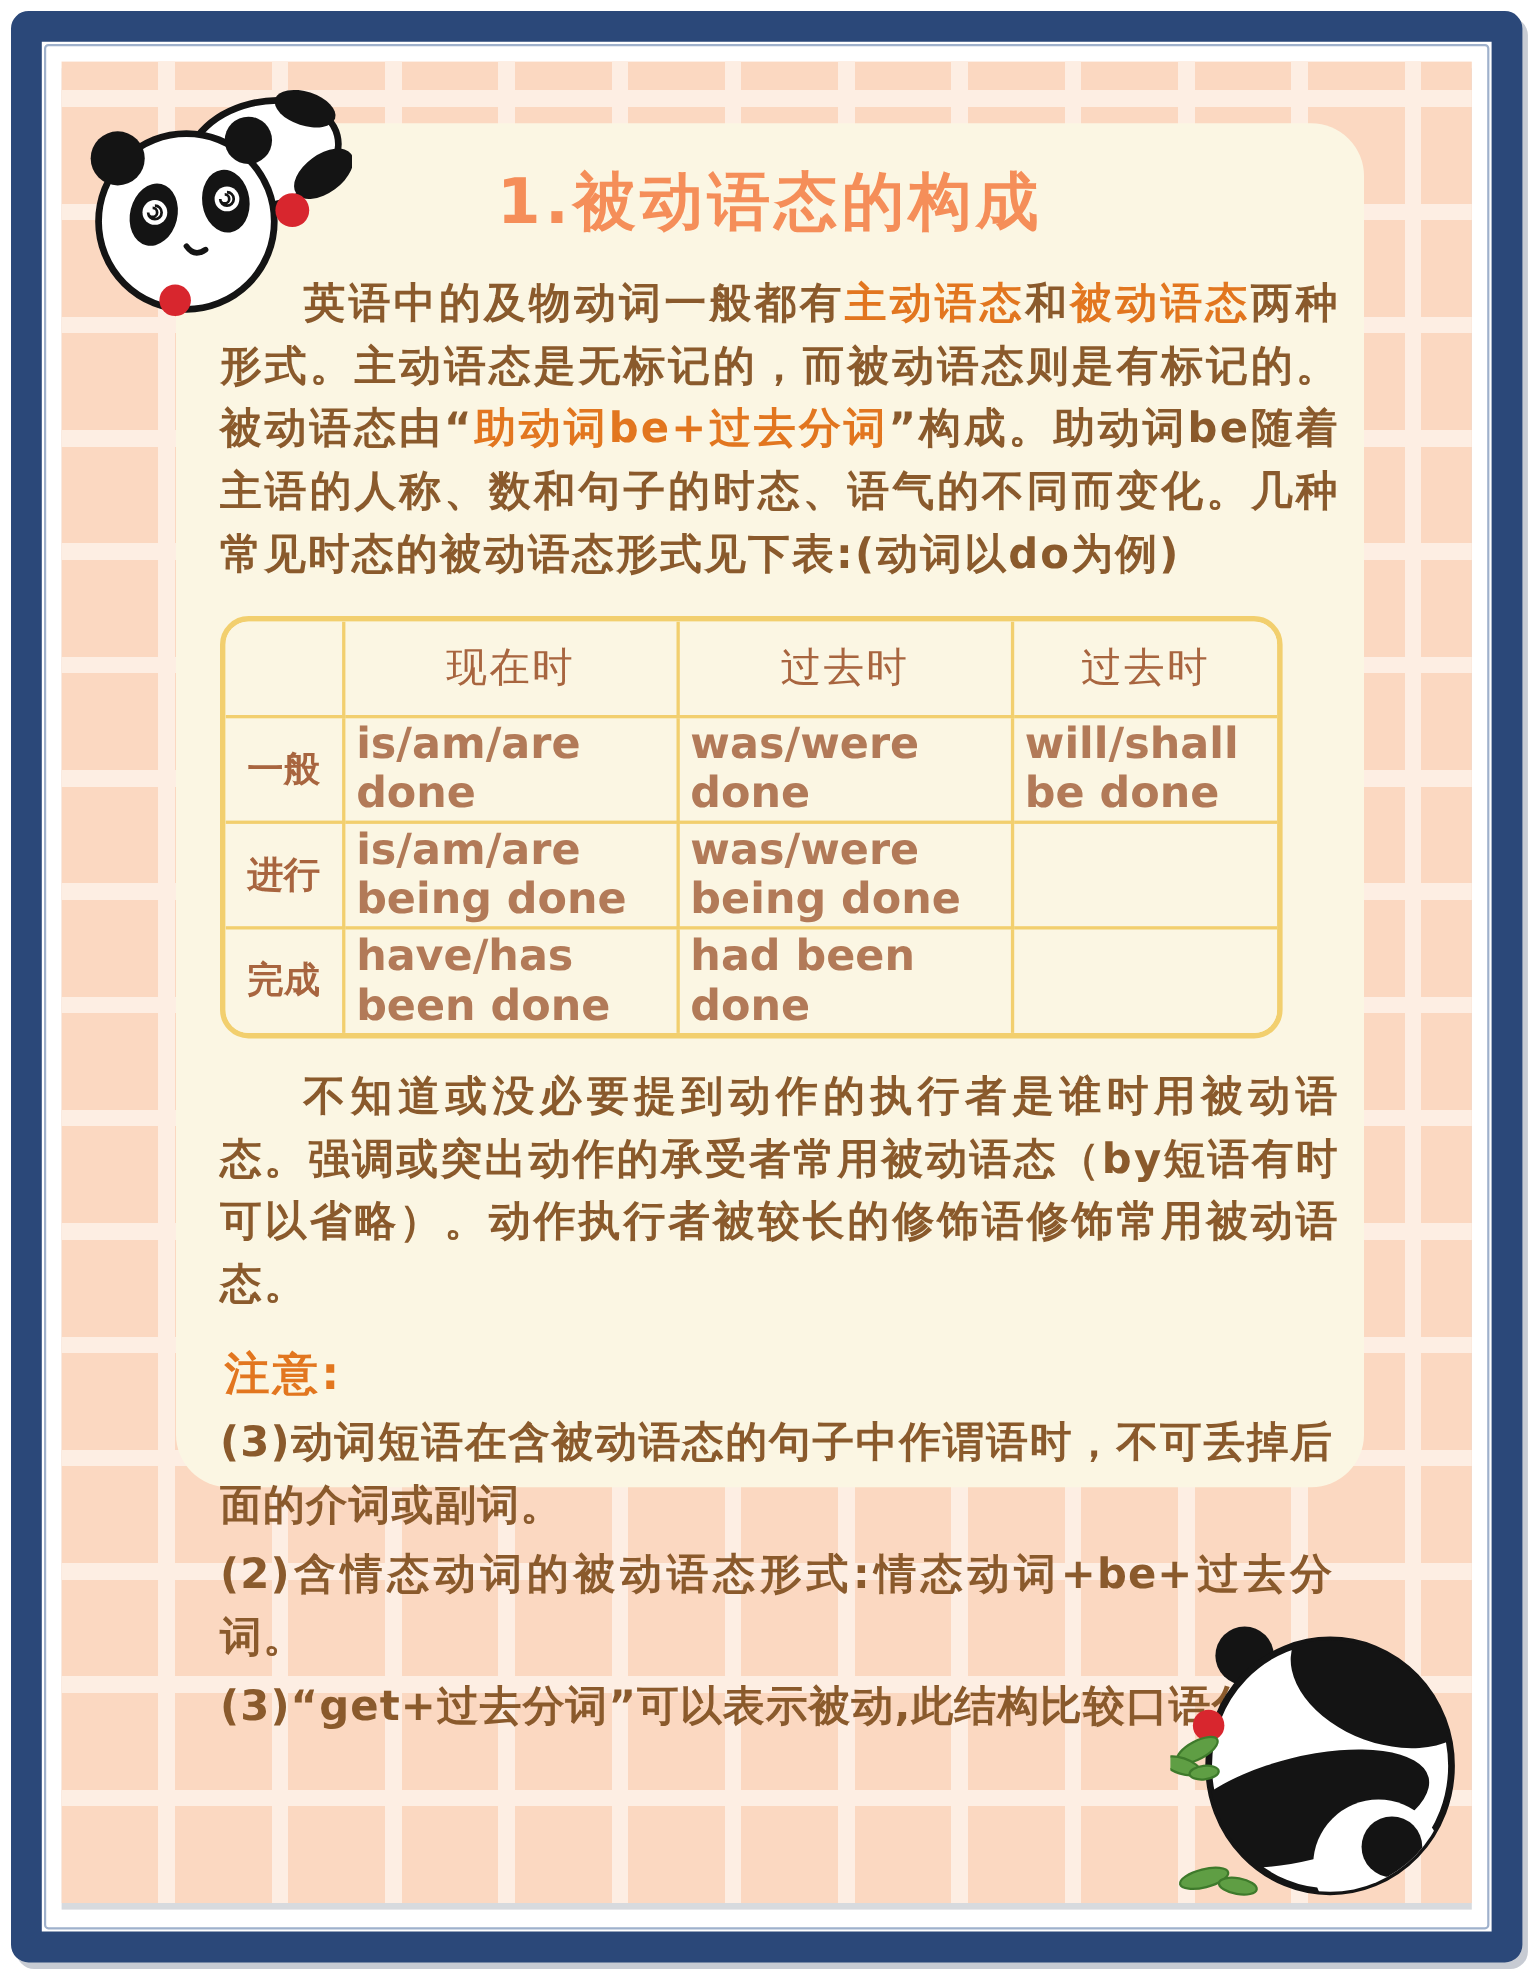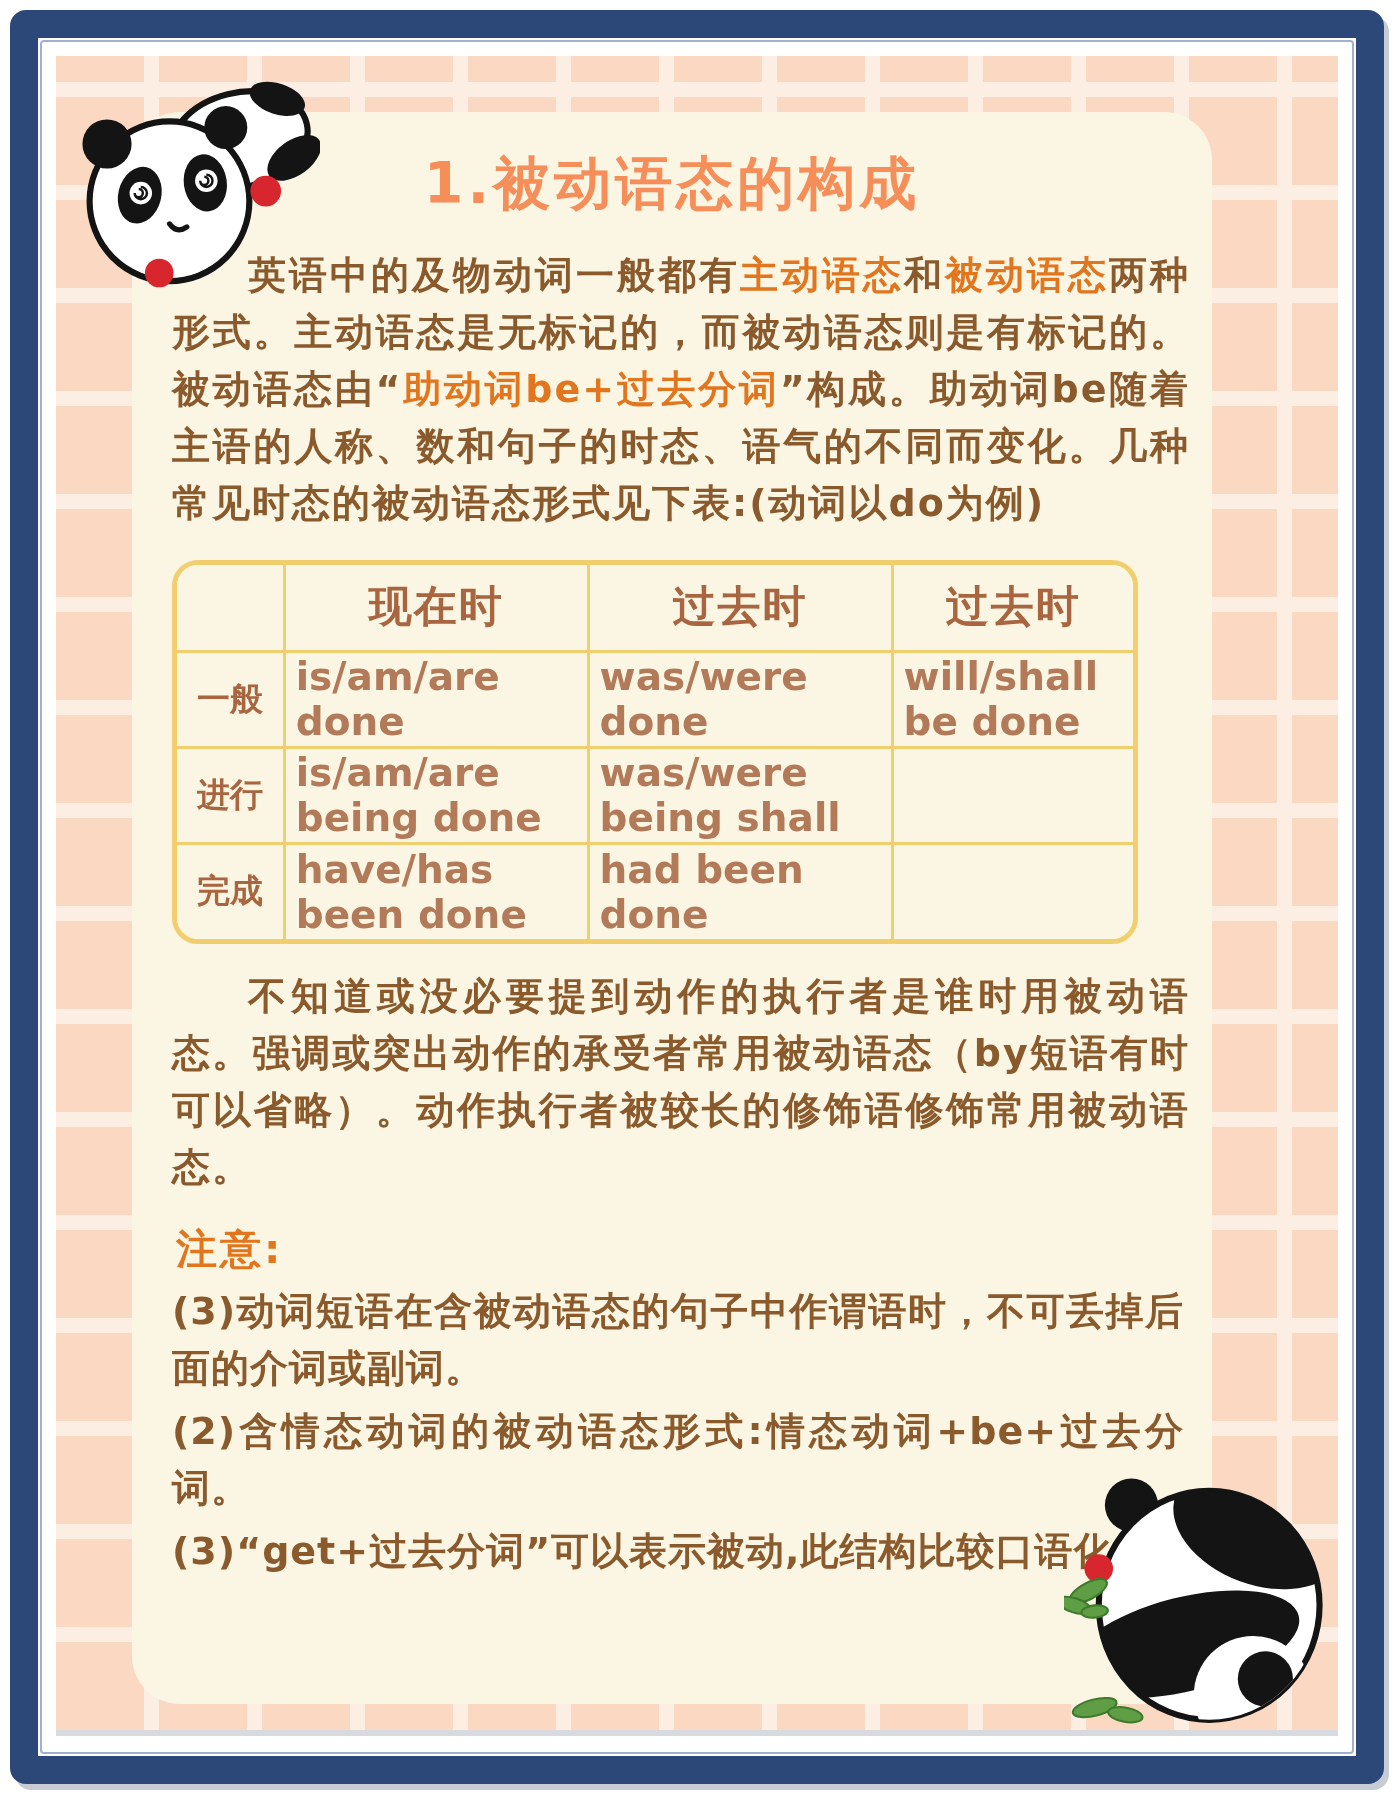--- a/index.html
+++ b/index.html
@@ -30,21 +30,21 @@
   }
   .grid-bg{
     position:absolute;left:18px;top:18px;right:18px;bottom:26px;
     background-color:var(--pink);
     background-image:
       repeating-linear-gradient(0deg, rgba(0,0,0,0) 0 88px, var(--pink-line) 88px 103px),
       repeating-linear-gradient(90deg, rgba(0,0,0,0) 0 88px, var(--pink-line) 88px 103px);
     box-shadow:0 6px 0 #d7dade;
   }
   .panel{
-    position:absolute;left:76px;top:56px;width:1080px;height:1592px;
+    position:absolute;left:104px;top:56px;width:1080px;height:1240px;
     background:var(--cream);border-radius:48px;
   }
   .page-title{
     margin:34px 0 0 0;text-align:center;
     font-size:57px;font-weight:900;letter-spacing:4px;color:var(--title-orange);
   }
   .para{
     margin:24px 22px 0 40px;
     font-size:38px;line-height:57px;font-weight:bold;color:var(--brown);
     text-align:justify;text-indent:2em;letter-spacing:2px;
@@ -56,21 +56,21 @@
     border:5px solid var(--gold);border-radius:26px;overflow:hidden;background:var(--cream);
   }
   table.tense{border-collapse:collapse;width:100%;}
   table.tense td,table.tense th{
     border:3px solid var(--gold);vertical-align:middle;background:var(--cream);
   }
   table.tense tr>*:first-child{border-left:none;}
   table.tense tr>*:last-child{border-right:none;}
   table.tense tr:first-child>*{border-top:none;}
   table.tense tr:last-child>*{border-bottom:none;}
-  .th-cell{height:86px;text-align:center;font-size:43px;font-weight:bold;color:var(--tbl-head);letter-spacing:2px;}
+  .th-cell{height:86px;text-align:center;font-size:37px;font-weight:normal;color:var(--tbl-head);letter-spacing:2px;}
   .row-label{width:110px;text-align:center;font-size:33px;font-weight:bold;color:var(--tbl-head);}
   .en-cell{height:96px;padding:0 6px 0 10px;font-size:39px;font-weight:bold;color:var(--tbl-text);letter-spacing:0;}
   .c1{width:307px;} .c2{width:307px;} .c3{width:242px;}
   .sub-heading{
     margin:38px 0 0 44px;font-size:41px;font-weight:900;color:var(--accent);letter-spacing:4px;
   }
   .notes-heading{
     margin:26px 0 0 44px;font-size:41px;font-weight:900;color:var(--accent);letter-spacing:3px;
   }
   .note-item{
@@ -108,21 +108,21 @@
           </tr>
           <tr>
             <td class="row-label">一般</td>
             <td class="en-cell c1">is/am/are done</td>
             <td class="en-cell c2">was/were done</td>
             <td class="en-cell c3">will/shall be done</td>
           </tr>
           <tr>
             <td class="row-label">进行</td>
             <td class="en-cell c1">is/am/are being done</td>
-            <td class="en-cell c2">was/were being shall</td>
+            <td class="en-cell c2">was/were being done</td>
             <td class="en-cell c3"></td>
           </tr>
           <tr>
             <td class="row-label">完成</td>
             <td class="en-cell c1">have/has been done</td>
             <td class="en-cell c2">had been done</td>
             <td class="en-cell c3"></td>
           </tr>
         </tbody>
           </table>

